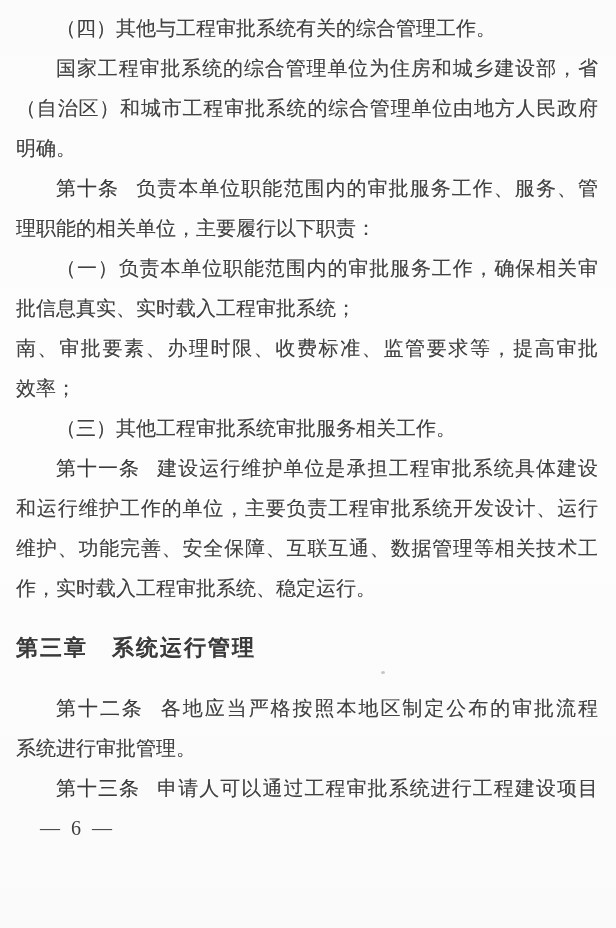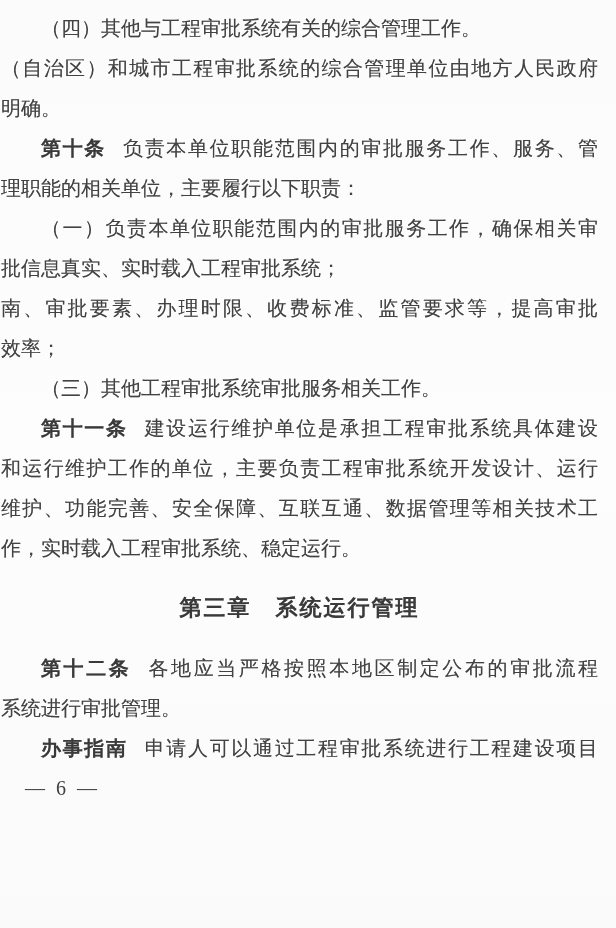--- a/index.html
+++ b/index.html
@@ -8,44 +8,44 @@
     position: relative;
     width: 616px;
     height: 928px;
     margin: 0 auto;
     background: linear-gradient(180deg, #fbfbfb 0%, #fdfdfd 50%, #fafafa 100%);
     overflow: hidden;
     font-family: "Liberation Serif", "DejaVu Serif", serif;
     color: #424242;
   }
   .doc {
-    padding: 8px 18px 0 1px;
+    padding: 8px 18px 0 16px;
   }
   .line {
     height: 40px;
     line-height: 40px;
     font-size: 20px;
     text-align: justify;
     overflow: hidden;
     color: #424242;
     text-shadow: 0 0 0.6px rgba(70,70,70,0.45);
   }
   .just { text-align-last: justify; }
   .indent { text-indent: 2em; }
   .lead {
-    font-weight: 700;
+    font-weight: 400;
     font-family: "Liberation Sans", "DejaVu Sans", sans-serif;
     margin-right: 0.85em;
     color: #3a3a3a;
   }
   .chapter-heading {
     height: 40px;
     line-height: 40px;
     margin: 20px 0;
-    text-align: center;
+    text-align: left;
     font-weight: 700;
     font-size: 22px;
     letter-spacing: 2px;
     font-family: "Liberation Sans", "DejaVu Sans", sans-serif;
     color: #3a3a3a;
     text-shadow: 0 0 0.6px rgba(60,60,60,0.45);
   }
   .page-number {
     height: 40px;
     line-height: 40px;
@@ -64,20 +64,21 @@
     border-radius: 50%;
   }
 </style>
 </head>
 <body>
 
 <div class="page">
   <div class="doc">
 
     <div class="line indent"><span>（四）其他与工程审批系统有关的综合管理工作。</span></div>
+    <div class="line indent just"><span>国家工程审批系统的综合管理单位为住房和城乡建设部，省</span></div>
     <div class="line just"><span>（自治区）和城市工程审批系统的综合管理单位由地方人民政府</span></div>
     <div class="line"><span>明确。</span></div>
 
     <div class="line indent just"><span class="lead">第十条</span><span>负责本单位职能范围内的审批服务工作、服务、管</span></div>
     <div class="line"><span>理职能的相关单位，主要履行以下职责：</span></div>
 
     <div class="line indent just"><span>（一）负责本单位职能范围内的审批服务工作，确保相关审</span></div>
     <div class="line"><span>批信息真实、实时载入工程审批系统；</span></div>
 
     <div class="line just"><span>南、审批要素、办理时限、收费标准、监管要求等，提高审批</span></div>
@@ -88,19 +89,19 @@
     <div class="line indent just"><span class="lead">第十一条</span><span>建设运行维护单位是承担工程审批系统具体建设</span></div>
     <div class="line just"><span>和运行维护工作的单位，主要负责工程审批系统开发设计、运行</span></div>
     <div class="line just"><span>维护、功能完善、安全保障、互联互通、数据管理等相关技术工</span></div>
     <div class="line"><span>作，实时载入工程审批系统、稳定运行。</span></div>
 
     <div class="chapter-heading">第三章　系统运行管理</div>
 
     <div class="line indent just"><span class="lead">第十二条</span><span>各地应当严格按照本地区制定公布的审批流程</span></div>
     <div class="line"><span>系统进行审批管理。</span></div>
 
-    <div class="line indent just"><span class="lead">办事指南</span><span>申请人可以通过工程审批系统进行工程建设项目</span></div>
+    <div class="line indent just"><span class="lead">第十三条</span><span>申请人可以通过工程审批系统进行工程建设项目</span></div>
 
     <div class="page-number">— 6 —</div>
   </div>
 
   <div class="scan-speck"></div>
 </div>
 
 </body></html>

